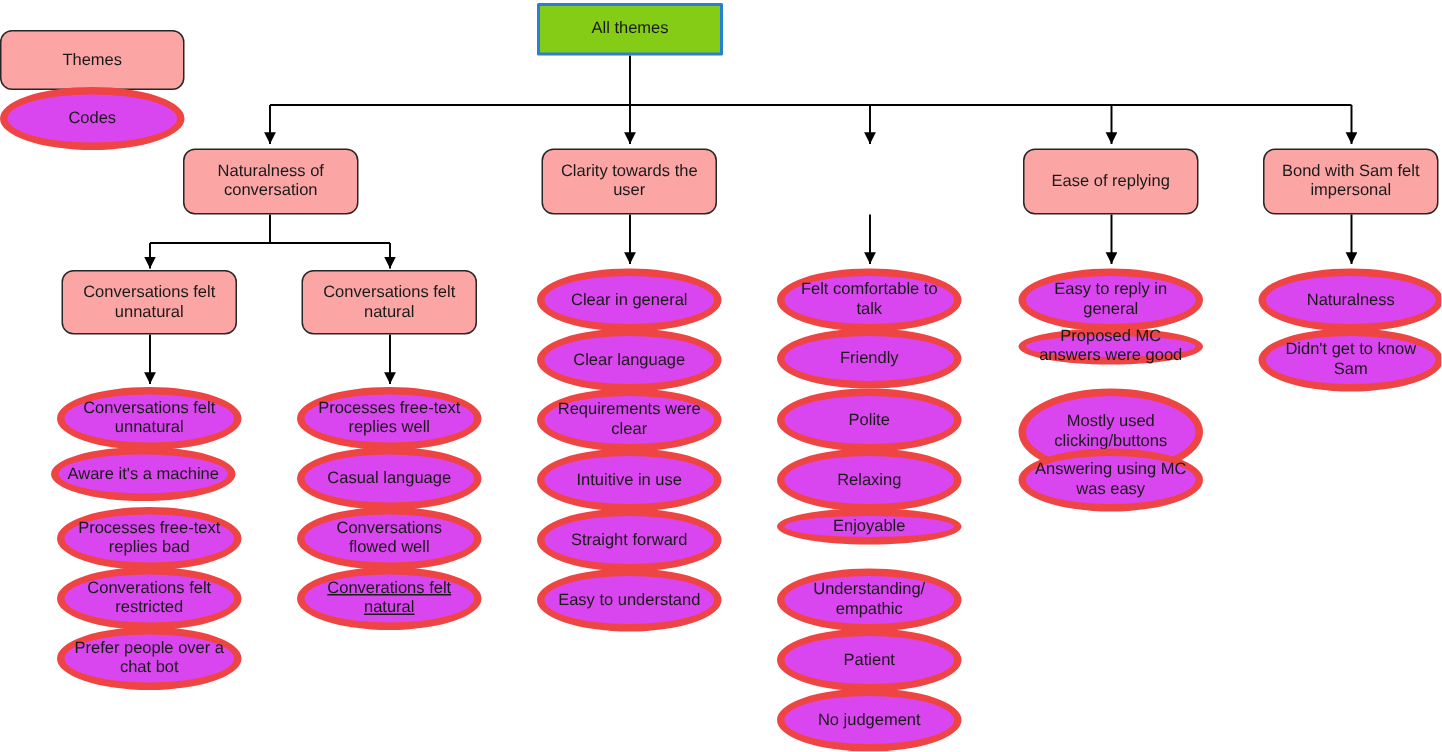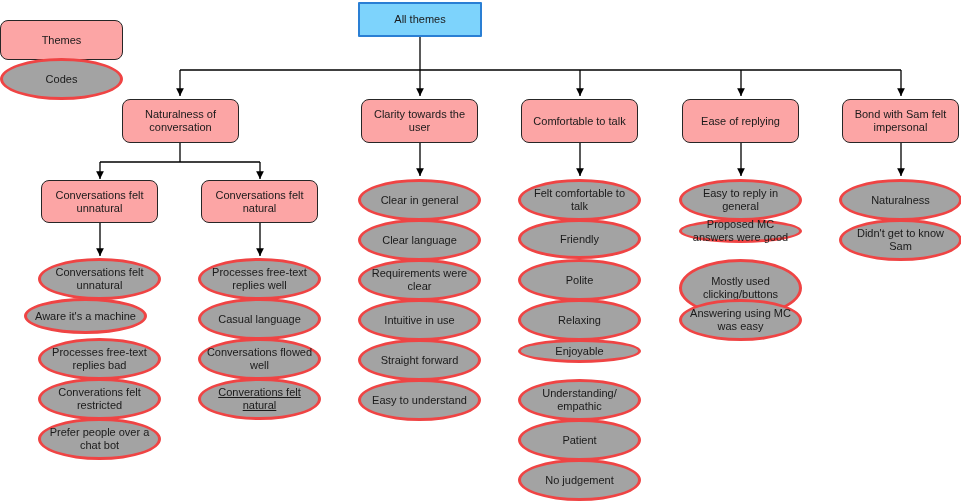--- a/index.html
+++ b/index.html
@@ -35,27 +35,27 @@
     line-height: 13px;
     padding: 2px 5px;
     white-space: normal;
   }
   .theme {
     background: #fca5a5;
     border: 1px solid #262626;
     border-radius: 8px;
   }
   .root {
-    background: #7dd3fc;
+    background: #84cc16;
     border: 2px solid #2A7FD4;
     border-radius: 1px;
   }
   .code {
-    background: #a3a3a3;
-    border: 3px solid #ef4444;
+    background: #d946ef;
+    border: 5px solid #ef4444;
     border-radius: 50% / 50%;
   }
   .node span { display: block; width: 100%; }
 </style>
 </head>
 <body>
 
 <div id="canvas">
 
   <svg id="edges" viewBox="0 0 961 501">
@@ -101,41 +101,38 @@
   <div class="node root" style="left:358px; top:2px; width:124px; height:35px;">
     <span>All themes</span>
   </div>
 
   <div class="node theme" style="left:122px; top:99px; width:117px; height:44px;">
     <span>Naturalness of conversation</span>
   </div>
   <div class="node theme" style="left:361px; top:99px; width:117px; height:44px;">
     <span>Clarity towards the user</span>
   </div>
-  <div class="node theme" style="left:521px; top:99px; width:117px; height:44px;">
-    <span>Comfortable to talk</span>
-  </div>
   <div class="node theme" style="left:682px; top:99px; width:117px; height:44px;">
     <span>Ease of replying</span>
   </div>
   <div class="node theme" style="left:842px; top:99px; width:117px; height:44px;">
     <span>Bond with Sam felt impersonal</span>
   </div>
 
   <div class="node theme" style="left:41px; top:180px; width:117px; height:43px;">
     <span>Conversations felt unnatural</span>
   </div>
   <div class="node theme" style="left:201px; top:180px; width:117px; height:43px;">
     <span>Conversations felt natural</span>
   </div>
 
   <div class="node code" style="left:38px; top:258px; width:123px; height:42px;">
     <span>Conversations felt unnatural</span>
     </div>
-  <div class="node code" style="left:24px; top:298px; width:123px; height:36px;">
+  <div class="node code" style="left:34px; top:298px; width:123px; height:36px;">
     <span>Aware it's a machine</span>
     </div>
   <div class="node code" style="left:38px; top:338px; width:123px; height:42px;">
     <span>Processes free-text replies bad</span>
     </div>
   <div class="node code" style="left:38px; top:378px; width:123px; height:42px;">
     <span>Converations felt restricted</span>
     </div>
   <div class="node code" style="left:38px; top:418px; width:123px; height:42px;">
     <span>Prefer people over a chat bot</span>

